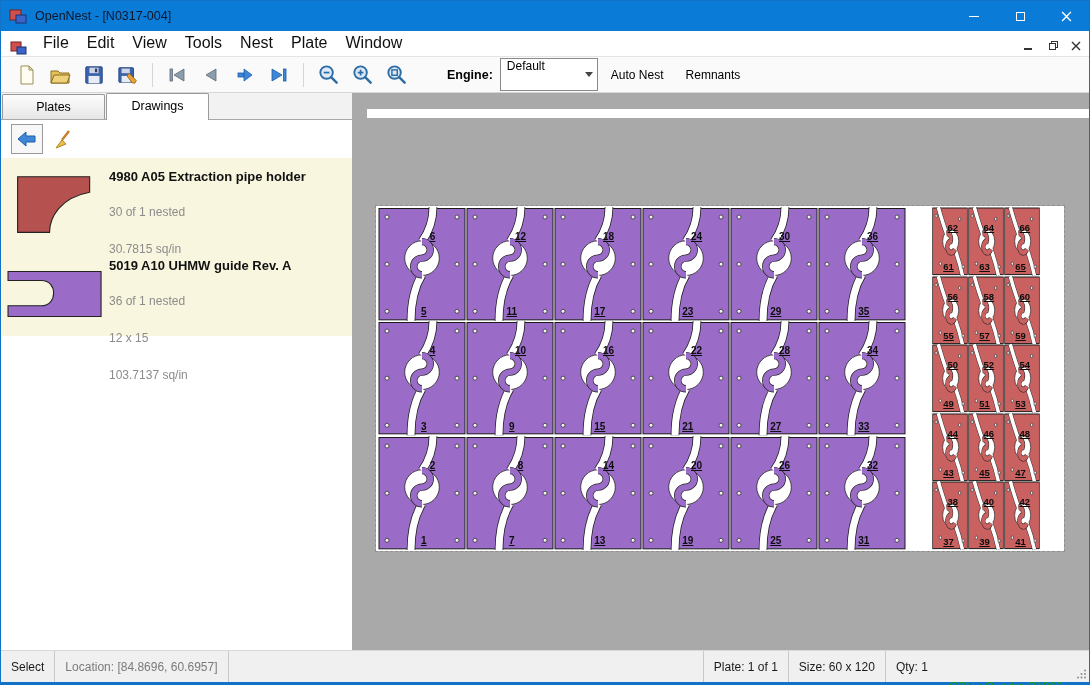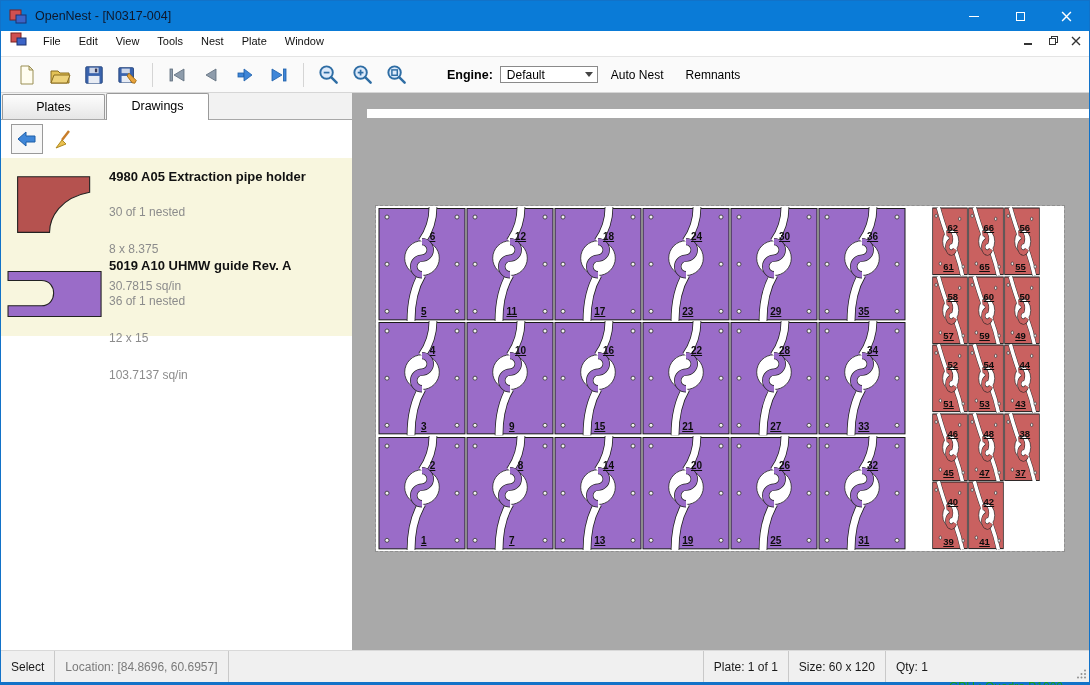--- a/index.html
+++ b/index.html
@@ -13,36 +13,36 @@
   .titlebar { height:30px; background:#0a7bd7; display:flex; align-items:center; flex:none; }
   .app-icon { margin-left:8px; width:18px; height:18px; flex:none; }
   .title-text { color:#0f172a; font-size:12.5px; margin-left:8px; }
   .win-btns { margin-left:auto; display:flex; height:100%; }
   .win-btn { width:46px; height:100%; display:flex; align-items:center; justify-content:center; }
   .glyph-min { width:10px; height:1px; background:#fff; }
   .glyph-max { width:9px; height:9px; border:1px solid #fff; }
 
   
   .menubar { height:26px; background:#fff; border-bottom:1px solid #e4e4e4;
-             display:flex; align-items:flex-start; font-size:11px; color:#101010; flex:none; }
+             display:flex; align-items:flex-end; font-size:16px; color:#101010; flex:none; }
   .mdi-icon { width:18px; height:16px; margin:0 6px 0 9px; flex:none; }
   .menu-item { padding:4px 9px; cursor:default; }
   .menubar .spacer { flex:1; }
   .mdi-btn { width:22px; height:20px; display:flex; align-items:center; justify-content:center; margin-right:2px; }
   .mini-line { width:8px; height:2px; background:#333; margin-top:6px; }
   .mini-restore { width:7px; height:7px; border:1px solid #333; box-shadow:2px -2px 0 -1px #fff, 2px -2px 0 0 #333; }
 
   
   .toolbar { height:36px; background:#fafafa; border-bottom:1px solid #d6d6d6;
              display:flex; align-items:center; padding-left:8px; flex:none; }
   .tbtn { width:34px; height:28px; display:flex; align-items:center; justify-content:center; border-radius:2px; }
   .tsep { width:1px; height:24px; background:#d5d5d5; margin:0 7px; }
   .engine-label { font-weight:bold; font-size:12.5px; margin-left:34px; margin-right:7px; }
-  .combo { width:98px; height:17px; border:1px solid #8a8a8a; background:#fff;
-           display:flex; align-items:center; font-size:12px; padding-left:6px; }
+  .combo { width:98px; height:33px; border:1px solid #8a8a8a; background:#fff;
+           display:flex; font-size:12px; padding-left:6px; }
   .combo-arrow { margin-left:auto; width:16px; height:100%; display:flex; align-items:center; justify-content:center; }
   .combo-arrow i { width:0; height:0; border-left:4px solid transparent; border-right:4px solid transparent; border-top:5px solid #444; }
   .tool-text { font-size:12px; padding:5px 9px; margin-left:4px; }
 
   
   .content { flex:1; display:flex; min-height:0; }
 
   
   .sidebar { width:352px; flex:none; background:#fff; border-right:1px solid #a8a8a8;
              display:flex; flex-direction:column; }
@@ -257,21 +257,20 @@
       <div class="draw-list">
         <div class="draw-item">
           <div class="thumb">
             <svg width="82" height="62" viewBox="0 0 88 68">
               <path d="M3,3 H82 V20 Q60,24 48,38 Q38,50 38,64 H3 Z" stroke="#222" stroke-width="1.2" fill="#b5524f"></path>
             </svg>
           </div>
           <div class="d-text">
             <div class="d-name">4980 A05 Extraction pipe holder</div>
             <div class="d-line">30 of 1 nested</div>
-            <div class="d-line">8 x 8.375</div>
             <div class="d-line">30.7815 sq/in</div>
           </div>
         </div>
         <div class="draw-item">
           <div class="thumb">
             <svg width="100" height="56" viewBox="0 0 110 62">
               <path d="M3,6 H106 V56 H3 V44 H40 C58,44 58,16 40,16 H3 Z" stroke="#222" stroke-width="1.2" fill="#9a6cc8"></path>
             </svg>
           </div>
           <div class="d-text">
@@ -676,20 +675,38 @@
     <circle cx="27" cy="34.5" r="11.6" fill="#fff" stroke="#222" stroke-width="0.8"></circle>
     <path d="M9,0 C13,10 17,19 21,26.5" stroke="#fff" stroke-width="5" fill="none"></path>
     <path d="M33,42.5 C37,50 41,59 44,69" stroke="#fff" stroke-width="5" fill="none"></path>
     <path d="M21,26.5 A5.7,5.7 0 0 1 27,34.5 A5.7,5.7 0 1 0 33,42.5" stroke="#222" stroke-width="6" fill="none"></path>
     <path d="M21,26.5 A5.7,5.7 0 0 1 27,34.5 A5.7,5.7 0 1 0 33,42.5" stroke="#c96160" stroke-width="4.8" fill="none"></path>
     <circle cx="6" cy="9" r="1.7" fill="#f2f2f2" stroke="#333" stroke-width="0.8"></circle>
                 <circle cx="45" cy="60" r="1.7" fill="#f2f2f2" stroke="#333" stroke-width="0.8"></circle>
                 <circle cx="40" cy="12" r="1.7" fill="#f2f2f2" stroke="#333" stroke-width="0.8"></circle>
                 <circle cx="12" cy="57" r="1.7" fill="#f2f2f2" stroke="#333" stroke-width="0.8"></circle>
   </svg>
+  <span class="num t">64</span>
+  <span class="num b">63</span>
+            </div>
+            <div class="cell rcell">
+  <svg viewBox="0 0 52 69" preserveAspectRatio="none">
+    <rect x="1" y="1" width="50" height="67" fill="#c96160" stroke="#1b1b1b" stroke-width="1"></rect>
+    <path d="M9,0 C13,10 17,19 21,26.5" stroke="#222" stroke-width="6.2" fill="none"></path>
+    <path d="M33,42.5 C37,50 41,59 44,69" stroke="#222" stroke-width="6.2" fill="none"></path>
+    <circle cx="27" cy="34.5" r="11.6" fill="#fff" stroke="#222" stroke-width="0.8"></circle>
+    <path d="M9,0 C13,10 17,19 21,26.5" stroke="#fff" stroke-width="5" fill="none"></path>
+    <path d="M33,42.5 C37,50 41,59 44,69" stroke="#fff" stroke-width="5" fill="none"></path>
+    <path d="M21,26.5 A5.7,5.7 0 0 1 27,34.5 A5.7,5.7 0 1 0 33,42.5" stroke="#222" stroke-width="6" fill="none"></path>
+    <path d="M21,26.5 A5.7,5.7 0 0 1 27,34.5 A5.7,5.7 0 1 0 33,42.5" stroke="#c96160" stroke-width="4.8" fill="none"></path>
+    <circle cx="6" cy="9" r="1.7" fill="#f2f2f2" stroke="#333" stroke-width="0.8"></circle>
+                <circle cx="45" cy="60" r="1.7" fill="#f2f2f2" stroke="#333" stroke-width="0.8"></circle>
+                <circle cx="40" cy="12" r="1.7" fill="#f2f2f2" stroke="#333" stroke-width="0.8"></circle>
+                <circle cx="12" cy="57" r="1.7" fill="#f2f2f2" stroke="#333" stroke-width="0.8"></circle>
+  </svg>
   <span class="num t">66</span>
   <span class="num b">65</span>
             </div>
             <div class="cell rcell">
   <svg viewBox="0 0 52 69" preserveAspectRatio="none">
     <rect x="1" y="1" width="50" height="67" fill="#c96160" stroke="#1b1b1b" stroke-width="1"></rect>
     <path d="M9,0 C13,10 17,19 21,26.5" stroke="#222" stroke-width="6.2" fill="none"></path>
     <path d="M33,42.5 C37,50 41,59 44,69" stroke="#222" stroke-width="6.2" fill="none"></path>
     <circle cx="27" cy="34.5" r="11.6" fill="#fff" stroke="#222" stroke-width="0.8"></circle>
     <path d="M9,0 C13,10 17,19 21,26.5" stroke="#fff" stroke-width="5" fill="none"></path>

